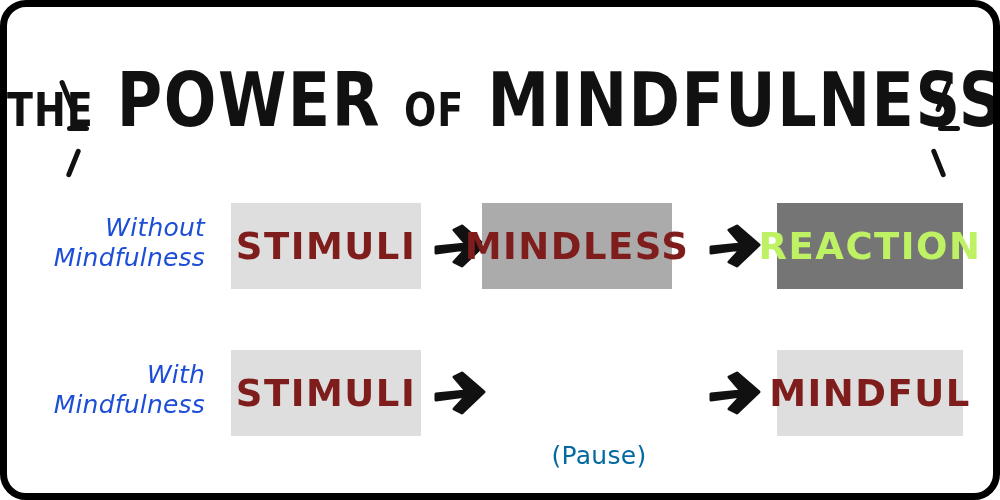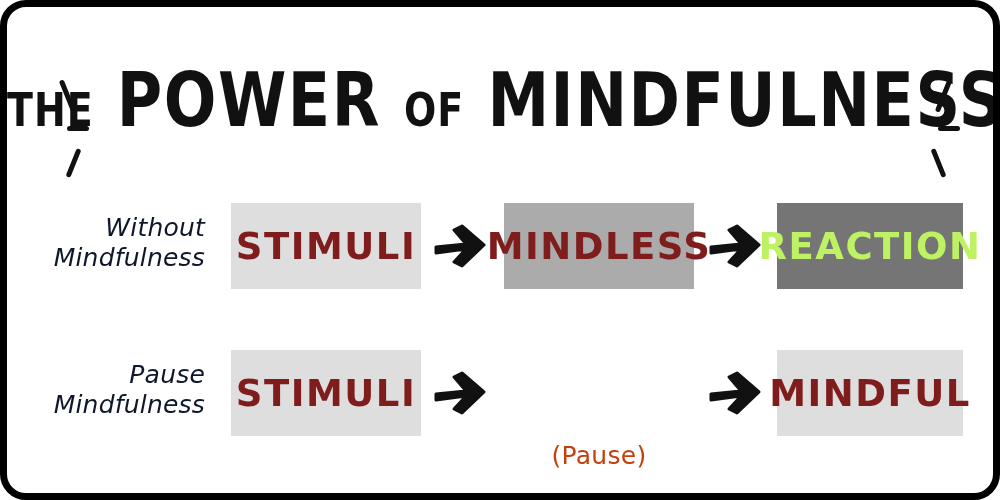--- a/index.html
+++ b/index.html
@@ -73,21 +73,21 @@
   #row-with    { top: 343px; }
 
   .row-label {
     position: absolute;
     right: 788px; 
     width: 170px;
     text-align: right;
     font-family: "DejaVu Sans", sans-serif;
     font-size: 25px;
     line-height: 30px;
-    color: #0f172a;
+    color: #1d4ed8;
     font-style: italic;
     letter-spacing: 0.2px;
   }
   .row-label .l1 { display: block; }
   .row-label .l2 { display: block; }
 
   .node {
     position: absolute;
     top: 0;
     height: 86px;
@@ -101,21 +101,21 @@
     color: #7f1d1d;
     box-sizing: border-box;
   }
 
   .node-light { background: #dedede; }
   .node-mid   { background: #ababab; }
   .node-dark  { background: #757575; color: #bef264; }
 
   
   .pos-1 { left: 224px; width: 190px; }
-  .pos-2 { left: 497px; width: 190px; }
+  .pos-2 { left: 475px; width: 190px; }
   .pos-3 { left: 770px; width: 186px; }
 
   
   .arrow {
     position: absolute;
     top: 18px;
     width: 56px;
     height: 50px;
   }
   .arrow-1 { left: 425px; }
@@ -124,21 +124,21 @@
 
   
   #pause-caption {
     position: absolute;
     left: 497px;
     top: 434px;
     width: 190px;
     text-align: center;
     font-family: "DejaVu Sans", sans-serif;
     font-size: 25px;
-    color: #c2410c;
+    color: #0369a1;
     letter-spacing: 0.3px;
   }
 </style>
 </head>
 <body>
 
 <div id="card">
 
   <div id="title-row">
 
@@ -181,21 +181,21 @@
     </div>
 
     <div class="node node-dark pos-3">
       <span>REACTION</span>
     </div>
   </div>
 
   <div class="row" id="row-with">
 
     <div class="row-label" style="top:10px;">
-      <span class="l1">Pause</span>
+      <span class="l1">With</span>
       <span class="l2">Mindfulness</span>
     </div>
 
     <div class="node node-light pos-1">
       <span>STIMULI</span>
     </div>
 
     <div class="arrow arrow-1">
       <svg viewBox="0 0 56 50" xmlns="http://www.w3.org/2000/svg">
         <path d="M4 26 L34 23 L22 9 L30 5 L52 24 L30 45 L22 41 L34 28 L4 32 Z" fill="#111111" stroke="#111111" stroke-width="3" stroke-linejoin="round"></path>

